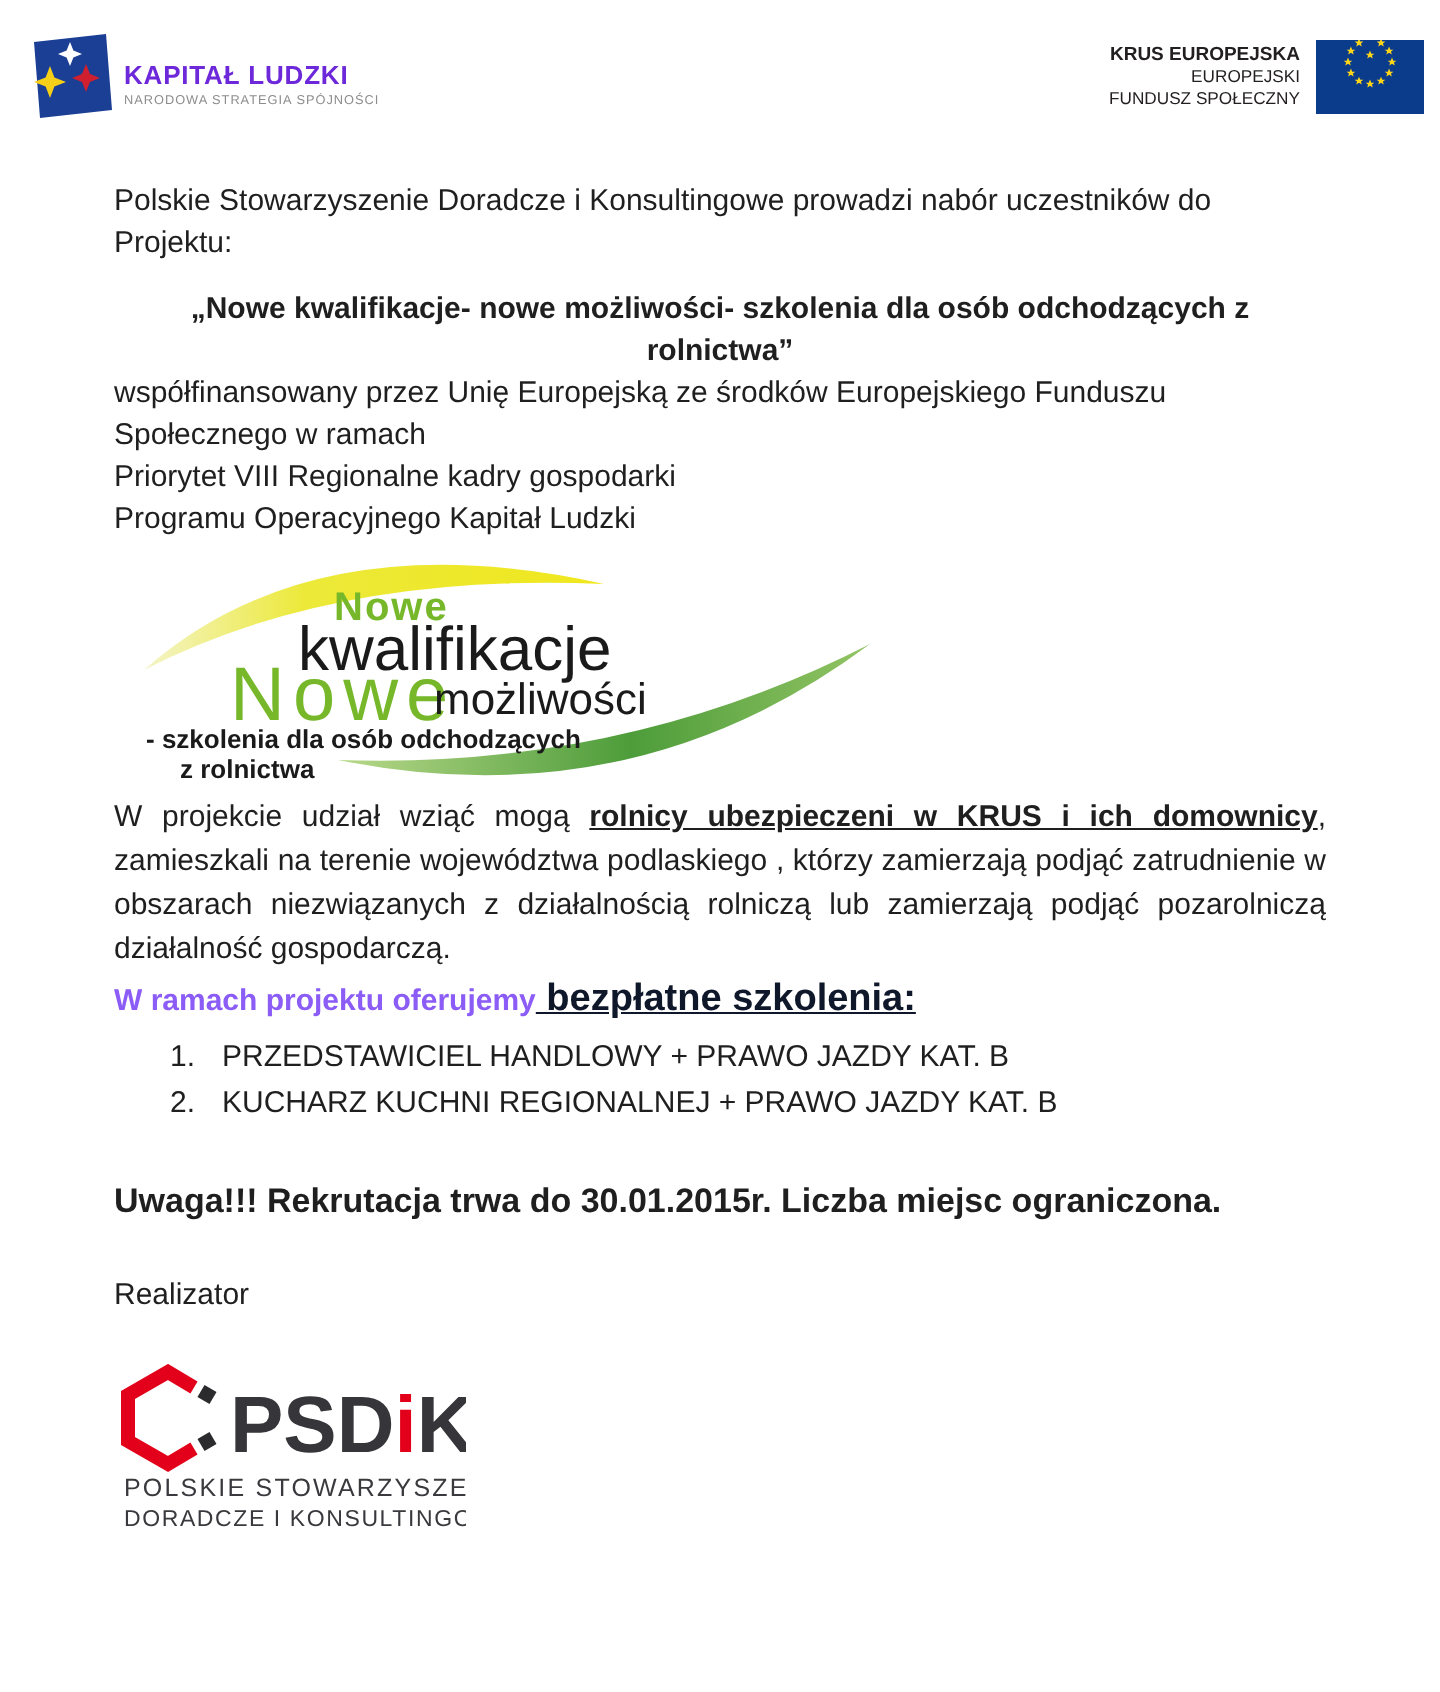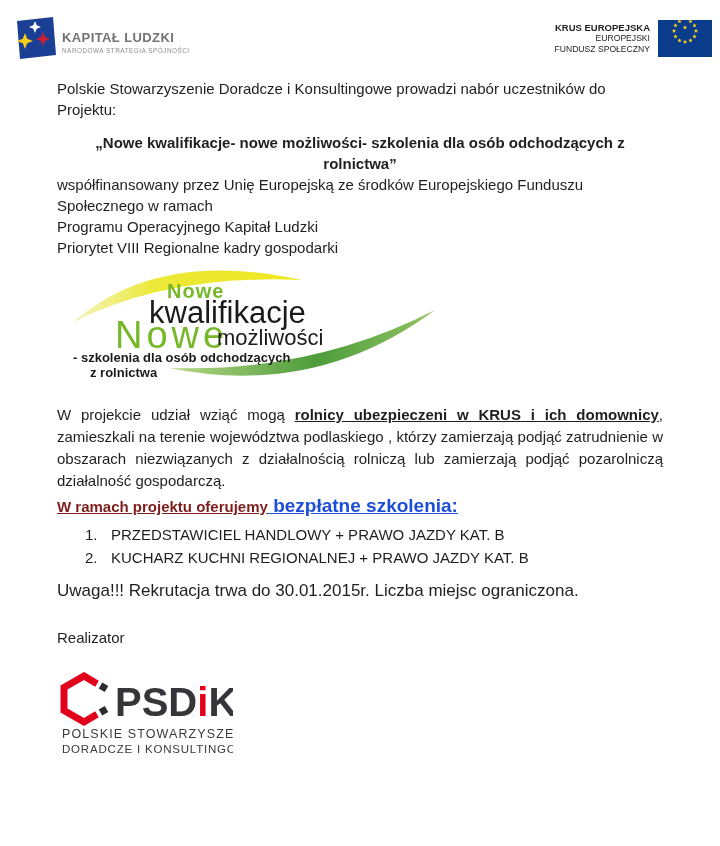--- a/index.html
+++ b/index.html
@@ -17,42 +17,42 @@
   
   .header {
     display: flex;
     justify-content: space-between;
     align-items: flex-start;
     padding: 14px 8px 0 8px;
     height: 64px;
   }
   .kl-logo { display: flex; align-items: center; gap: 4px; }
   .kl-text { padding-top: 6px; }
-  .kl-title { font-weight: bold; font-size: 13px; letter-spacing: 0.4px; color: #737373; }
+  .kl-title { font-weight: bold; font-size: 13px; letter-spacing: 0.4px; color: #6d28d9; }
   .kl-sub { font-size: 6.4px; letter-spacing: 0.5px; color: #8d8d8d; margin-top: 2px; }
   .eu-logo { display: flex; align-items: flex-start; gap: 8px; padding-top: 6px; }
   .eu-text { text-align: right; padding-top: 2px; }
   .eu-line1 { font-weight: bold; font-size: 9.5px; color: #231f20; line-height: 11px; }
   .eu-line2, .eu-line3 { font-size: 8.6px; color: #231f20; line-height: 11px; }
   
   .content { padding: 0 57px; }
-  .intro { margin-top: 14px; line-height: 21px; }
+  .intro { margin-top: 26px; line-height: 21px; }
   .project-title { margin-top: 12px; text-align: center; font-weight: bold; line-height: 21px; }
   .project-line { text-align: left; line-height: 21px; }
   
   .nk-logo-wrap { margin-top: 10px; display: flex; }
   
-  .krus-par { margin-top: 18px; text-align: justify; line-height: 22px; }
+  .krus-par { text-align: justify; line-height: 22px; }
   .offer-line { margin-top: 3px; }
-  .offer-prefix { font-weight: bold; text-decoration: underline; color: #7f1d1d; }
+  .offer-prefix { font-weight: bold; color: #8b5cf6; }
   .offer-highlight { font-weight: bold; text-decoration: underline; font-size: 19px; }
   .offer-list { margin-top: 6px; padding-left: 28px; }
   .offer-item { display: flex; line-height: 23px; }
   .offer-item .num { width: 26px; }
-  .notice { margin-top: 12px; font-weight: normal; font-size: 17px; }
+  .notice { margin-top: 28px; font-weight: bold; font-size: 17px; }
   .realizator { margin-top: 26px; line-height: 21px; }
   .psdik-wrap { margin-top: 24px; width: 176px; }
 </style>
 </head>
 <body>
 
 <div class="page">
 
   <div class="header">
 
@@ -94,22 +94,22 @@
       </svg>
     </div>
   </div>
 
   <div class="content">
 
     <div class="intro">Polskie Stowarzyszenie Doradcze i Konsultingowe prowadzi nabór uczestników do Projektu:</div>
 
     <div class="project-title">„Nowe kwalifikacje- nowe możliwości- szkolenia dla osób odchodzących z rolnictwa”</div>
     <div class="project-line">współfinansowany przez Unię Europejską ze środków Europejskiego Funduszu Społecznego w ramach</div>
+    <div class="project-line">Priorytet VIII Regionalne kadry gospodarki</div>
     <div class="project-line">Programu Operacyjnego Kapitał Ludzki</div>
-    <div class="project-line">Priorytet VIII Regionalne kadry gospodarki</div>
 
     <div class="nk-logo-wrap">
       <svg width="384" height="118" viewBox="0 0 384 118">
         <defs>
           <linearGradient id="gy" x1="0" y1="0" x2="1" y2="0">
             <stop offset="0" stop-color="#f4f4c8"></stop>
             <stop offset="0.35" stop-color="#ece939"></stop>
             <stop offset="1" stop-color="#f0e71d"></stop>
           </linearGradient>
           <linearGradient id="gg" x1="0" y1="0" x2="1" y2="0">
@@ -127,21 +127,21 @@
         <text x="16" y="94" font-family="Liberation Sans, sans-serif" font-size="13" font-weight="bold" fill="#1a1a1a">- szkolenia dla osób odchodzących</text>
         <text x="33" y="109" font-family="Liberation Sans, sans-serif" font-size="13" font-weight="bold" fill="#1a1a1a">z rolnictwa</text>
       </svg>
     </div>
 
     <div class="krus-par">
       <span>W projekcie udział wziąć mogą </span><b><u><span>rolnicy ubezpieczeni w KRUS i ich domownicy</span></u></b><span>, zamieszkali na terenie województwa podlaskiego , którzy zamierzają podjąć zatrudnienie w obszarach niezwiązanych z działalnością rolniczą lub zamierzają podjąć pozarolniczą działalność gospodarczą.</span>
     </div>
 
     <div class="offer-line">
-      <span class="offer-prefix">W ramach projektu oferujemy</span><span class="offer-highlight" style="color:#1d4ed8"> bezpłatne szkolenia:</span>
+      <span class="offer-prefix">W ramach projektu oferujemy</span><span class="offer-highlight" style="color:#0f172a"> bezpłatne szkolenia:</span>
     </div>
 
     <div class="offer-list">
       <div class="offer-item">
         <span class="num">1.</span>
         <span>PRZEDSTAWICIEL HANDLOWY + PRAWO JAZDY KAT. B</span>
       </div>
       <div class="offer-item">
         <span class="num">2.</span>
         <span>KUCHARZ KUCHNI REGIONALNEJ + PRAWO JAZDY KAT. B</span>

